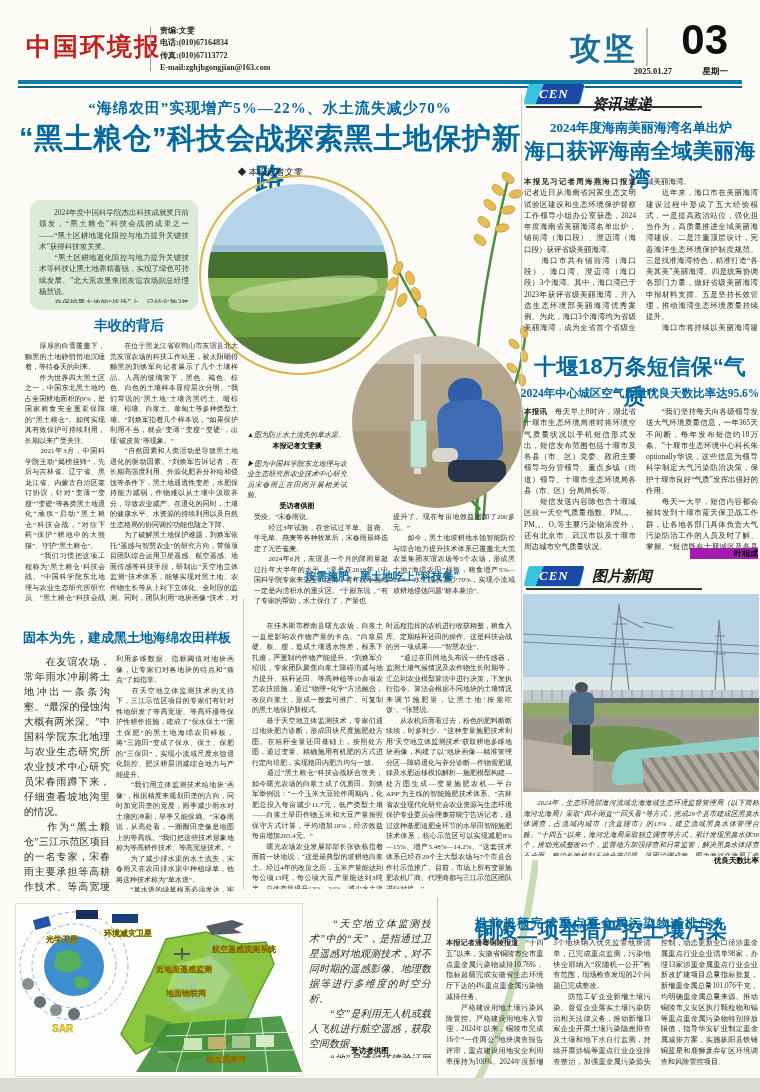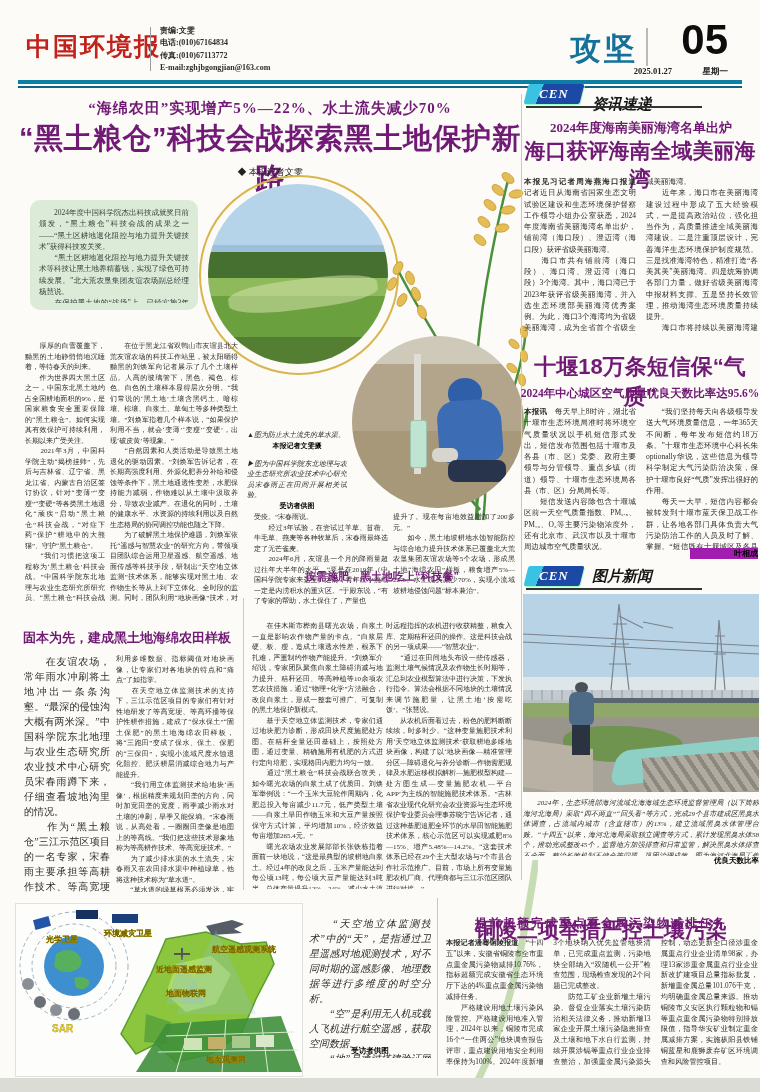--- a/index.html
+++ b/index.html
@@ -1,21 +1,21 @@
 <!DOCTYPE html>
 <html><head>
 <meta charset="utf-8">
 <style>
   html,body{margin:0;padding:0;background:#e9e7e2;}
   #page{position:relative;width:760px;height:1092px;background:#fcfbf7;margin:0 auto;
         font-family:"Liberation Serif",serif;overflow:hidden;}
   .abs{position:absolute;}
   .txt{font-size:7.5px;line-height:1.5;text-align:justify;white-space:pre-line;
        overflow:hidden;color:#2b2b2b;font-family:Liberation Serif, serif;}
-  .hsec{font-weight:bold;color:#701a75;text-align:center;font-family:"Liberation Sans",sans-serif;}
+  .hsec{font-weight:bold;color:#0369a1;text-align:center;font-family:"Liberation Sans",sans-serif;}
   .cen-badge{width:56px;height:20px;transform:skewX(-14deg);border-radius:2px;
        background:linear-gradient(100deg,#39c2e2 26%,#1d49a6 26%);box-shadow:1px 1px 0 #9fb;
        display:flex;align-items:center;justify-content:center;}
   .cen-badge span{transform:skewX(14deg);color:#fff;font-style:italic;font-weight:bold;
        font-family:"Liberation Serif",serif;font-size:13px;letter-spacing:1px;}
   .badge-label{font-size:15px;font-weight:bold;font-style:italic;color:#151515;}
   .rule{background:#0d7ea4;}
   .vline{border-left:1px solid #c9c9c4;}
   .cols2{column-count:2;column-gap:10px;column-fill:auto;}
   .cols3{column-count:3;column-gap:10px;column-fill:auto;}
@@ -30,21 +30,21 @@
 
   <div class="abs" style="left:26px;top:30px;font-size:25px;font-weight:bold;color:#c2221c;letter-spacing:2px;font-family:'Liberation Serif',serif;">中国环境报</div>
   <div class="abs" style="left:150px;top:27px;height:44px;border-left:1.5px solid #9a9a9a;"></div>
   <div class="abs txt" style="left:160px;top:25px;width:160px;font-size:8px;font-weight:bold;line-height:1.55;text-align:left;">责编:文雯
 电话:(010)67164834
 传真:(010)67113772
 E-mail:zghjbgongjian@163.com</div>
 
   <div class="abs" style="right:122px;top:28px;font-size:31px;font-weight:bold;color:#15719c;letter-spacing:3px;">攻坚</div>
   <div class="abs" style="right:112px;top:28px;height:38px;border-left:2px solid #b9b9b9;"></div>
-  <div class="abs" style="right:32px;top:16px;font-size:42px;font-weight:bold;color:#0d0d0d;font-family:'Liberation Sans',sans-serif;">05</div>
+  <div class="abs" style="right:32px;top:16px;font-size:42px;font-weight:bold;color:#0d0d0d;font-family:'Liberation Sans',sans-serif;">03</div>
   <div class="abs" style="right:88px;top:66px;font-size:8.5px;color:#222;font-weight:bold;">2025.01.27</div>
   <div class="abs" style="right:32px;top:66px;font-size:8.5px;color:#222;font-weight:bold;">星期一</div>
   <div class="abs rule" style="left:18px;top:80px;width:724px;height:4px;"></div>
   <div class="abs" style="left:18px;top:86px;width:724px;height:2px;background:#0a648a;"></div>
 
   <div class="abs hsec" style="left:20px;top:99px;width:500px;font-size:15px;letter-spacing:1px;font-family:'Liberation Serif',serif;">“海绵农田”实现增产5%—22%、水土流失减少70%</div>
   <div class="abs hsec" style="left:14px;top:119px;width:512px;font-size:29px;letter-spacing:0.5px;font-weight:900;">“黑土粮仓”科技会战探索黑土地保护新路</div>
   <div class="abs" style="left:20px;top:166px;width:500px;text-align:center;font-size:9px;color:#222;">◆ 本报记者文雯</div>
 
   <div class="abs" style="left:30px;top:200px;width:168px;height:110px;background:#dcead8;border-radius:10px;padding:7px 9px;box-sizing:border-box;">
@@ -99,20 +99,21 @@
   <div class="abs circle" style="left:352px;top:336px;width:172px;height:172px;
               background:linear-gradient(#cfc9ba 0 16%,#b3a58c 16% 55%,#a69878 55% 100%);">
     <div class="abs" style="left:62px;top:18px;width:7px;height:120px;background:#e0ded4;"></div>
     <div class="abs" style="left:58px;top:84px;width:15px;height:46px;background:#bfe4d2;border-radius:3px;border:1px solid #9cc4ae;"></div>
     <div class="abs" style="left:96px;top:42px;width:34px;height:30px;background:#2f5fa8;border-radius:50% 50% 45% 45%;"></div>
     <div class="abs" style="left:86px;top:64px;width:64px;height:62px;background:#3b6cb4;border-radius:18px 22px 12px 12px;transform:rotate(-4deg);"></div>
     <div class="abs" style="left:80px;top:112px;width:26px;height:14px;background:#d8d5cc;border-radius:6px;"></div>
     <div class="abs" style="left:96px;top:124px;width:58px;height:22px;background:#27344c;border-radius:8px;"></div>
   </div>
 
+  <div class="abs hsec" style="left:20px;top:317px;width:218px;font-size:14px;">丰收的背后</div>
   <div class="abs txt" style="left:25px;top:341px;width:80px;height:260px;font-size:7px;">　　厚厚的白雪覆盖下，黝黑的土地静悄悄地沉睡着，等待春天的到来。
 　　作为世界四大黑土区之一，中国东北黑土地约占全国耕地面积的9%，是国家粮食安全重要保障的“黑土粮仓”。如何实现其有效保护可持续利用，长期以来广受关注。
 　　2021年3月，中国科学院主动“揭榜挂帅”，先后与吉林省、辽宁省、黑龙江省、内蒙古自治区签订协议，针对“变薄”“变瘦”“变硬”等各类黑土地退化“顽疾”启动“黑土粮仓”科技会战，“对症下药”保护“耕地中的大熊猫”、守护“黑土粮仓”。
 　　“我们习惯把这项工程称为‘黑土粮仓’科技会战。”中国科学院东北地理与农业生态研究所研究员、“黑土粮仓”科技会战三江示范区项目首席科学家刘焕军告诉记者，这次会战集结了中国科学院院内的专家研究所和院外的89家单位，共组成一支汇聚各专业1400余人的“集团军”。
 　　其中，三江示范区项目由中国科学院东北地理与农业生态研究所牵头实施，组织28家单位144名科研人员，基于山水林田湖草沙生命共同体理念，在友谊农场选择青年小流域为案例，创建黑土地坡耕地水蚀智能防控与地力提升协同发展技术体系，为黑土地保护提供“系统认知、监测诊断、技术攻关、模式构建”的系统解决方案，建立黑土地坡耕地水蚀系统防治与保护利用示范样板。</div>
   <div class="abs txt" style="left:110px;top:341px;width:128px;height:260px;font-size:7px;">　　在位于黑龙江省双鸭山市友谊县北大荒友谊农场的科技工作站里，被太阳晒得黝黑的刘焕军向记者展示了几个土壤样品。人高的玻璃管下，黑色、褐色、棕色、白色的土壤样本显得层次分明。“我们常说的‘黑土地’土壤含黑钙土、暗棕壤、棕壤、白浆土、草甸土等多种类型土壤。”刘焕军指着几个样本说，“如果保护利用不当，就会‘变薄’‘变瘦’‘变硬’，出现‘破皮黄’等现象。”
 　　“自然因素和人类活动是导致黑土地退化的驱动因素。”刘焕军告诉记者，在长期高强度利用、外源化肥养分补给和侵蚀等条件下，黑土地通透性变差，水肥保持能力减弱，作物难以从土壤中汲取养分，导致农业减产。在退化的同时，土壤的健康水平、水资源的持续利用以及自然生态格局的协同调控功能也随之下降。
 　　为了破解黑土地保护难题，刘焕军依托“遥感与智慧农业”的研究方向，带领项目团队综合运用卫星遥感、航空遥感、地面传感等科技手段，研制出“天空地立体监测”技术体系，能够实现对黑土地、农作物生长等从上到下立体化、全时段的监测。同时，团队利用“地块画像”技术，对田块尺度开展精准画像，核心示范区白浆土玉米和大豆产量辐射推广田3000亩，核心示范区及辐射田产量增加14%</div>
 
   <div class="abs" style="left:247px;top:430px;width:100px;">

